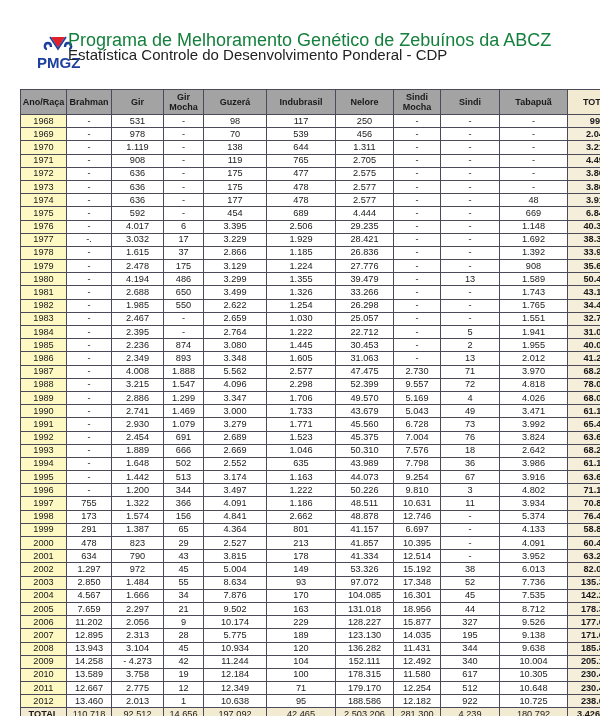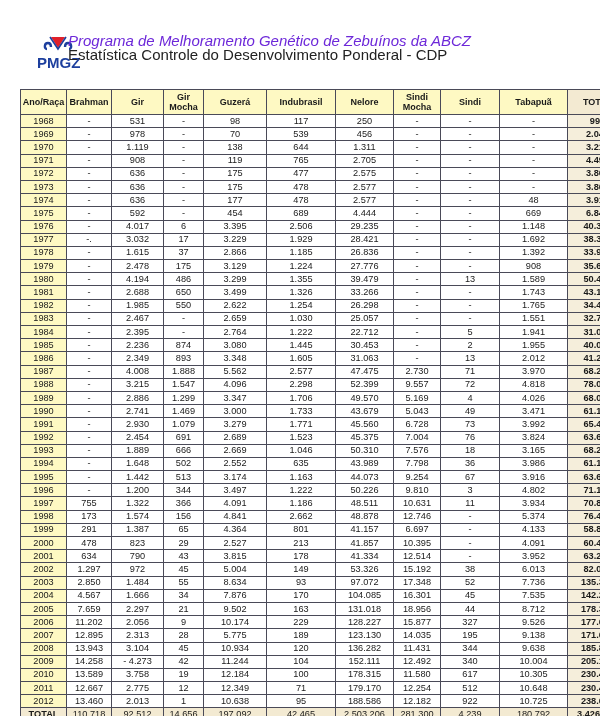--- a/index.html
+++ b/index.html
@@ -2,25 +2,25 @@
 <html><head>
 <meta charset="utf-8">
 <style>
   html, body { margin:0; padding:0; background:#ffffff; }
   body { width:600px; height:716px; position:relative; overflow:hidden; font-family:"Liberation Sans", sans-serif; }
   .header { position:absolute; left:22px; top:33px; width:560px; height:42px; }
   .logo { position:absolute; left:15px; top:2px; width:44px; height:38px; }
   .logo svg { position:absolute; left:6px; top:0; }
   .logo .brand { position:absolute; left:0; top:19px; font-weight:bold; font-size:15px; color:#1d3f9e; letter-spacing:0; }
   .titles { position:absolute; left:46px; top:0; }
-  .t1 { font-size:15px; color:#6d28d9; line-height:15px;font-style:italic; }
+  .t1 { font-size:18px; color:#15803d; line-height:15px; }
   .t2, .t3 { font-size:15px; color:#222; line-height:13px; }
   table { position:absolute; left:20px; top:89px; border-collapse:collapse; table-layout:fixed; width:547px; }
   th, td { border:1px solid #4a4a58; font-size:9.2px; text-align:center; padding:0; color:#1a1a1a; }
-  th { height:24px; font-weight:bold; font-size:9px; background:#fef9c3; line-height:10px; }
+  th { height:24px; font-weight:bold; font-size:9px; background:#a3a3a3; line-height:10px; }
   th.total-col { background:#f3ead2; }
   td { height:12.2px; line-height:11px; }
   td.year { background:#fef9c3; }
   td.total { background:#f5eedb; font-weight:bold; }
   tr.total-row td { background:#f3ead2; height:13px; }
   tr.total-row td.year { font-weight:bold; background:#f3ead2; }
 </style>
 </head>
 <body>
 
@@ -398,21 +398,21 @@
       <tr>
         <td class="year">1993</td>
         <td>-</td>
         <td>1.889</td>
         <td>666</td>
         <td>2.669</td>
         <td>1.046</td>
         <td>50.310</td>
         <td>7.576</td>
         <td>18</td>
-        <td>3.165</td>
+        <td>2.642</td>
         <td class="total">68.284</td>
       </tr>
       <tr>
         <td class="year">1994</td>
         <td>-</td>
         <td>1.648</td>
         <td>502</td>
         <td>2.552</td>
         <td>635</td>
         <td>43.989</td>

